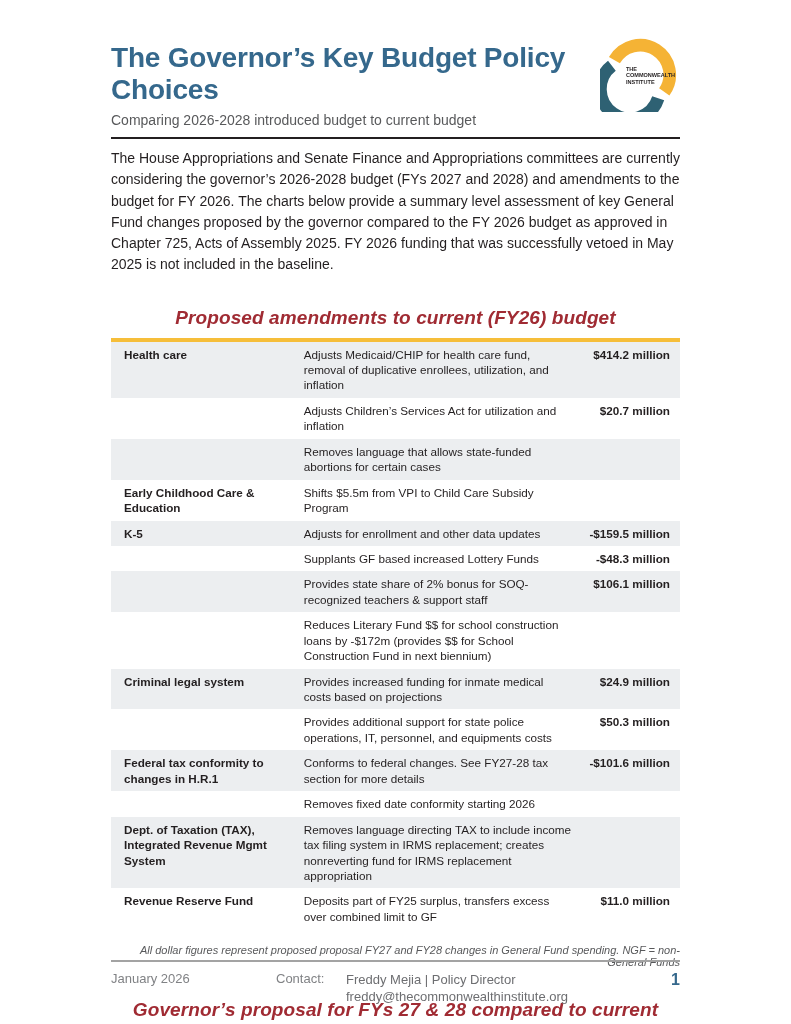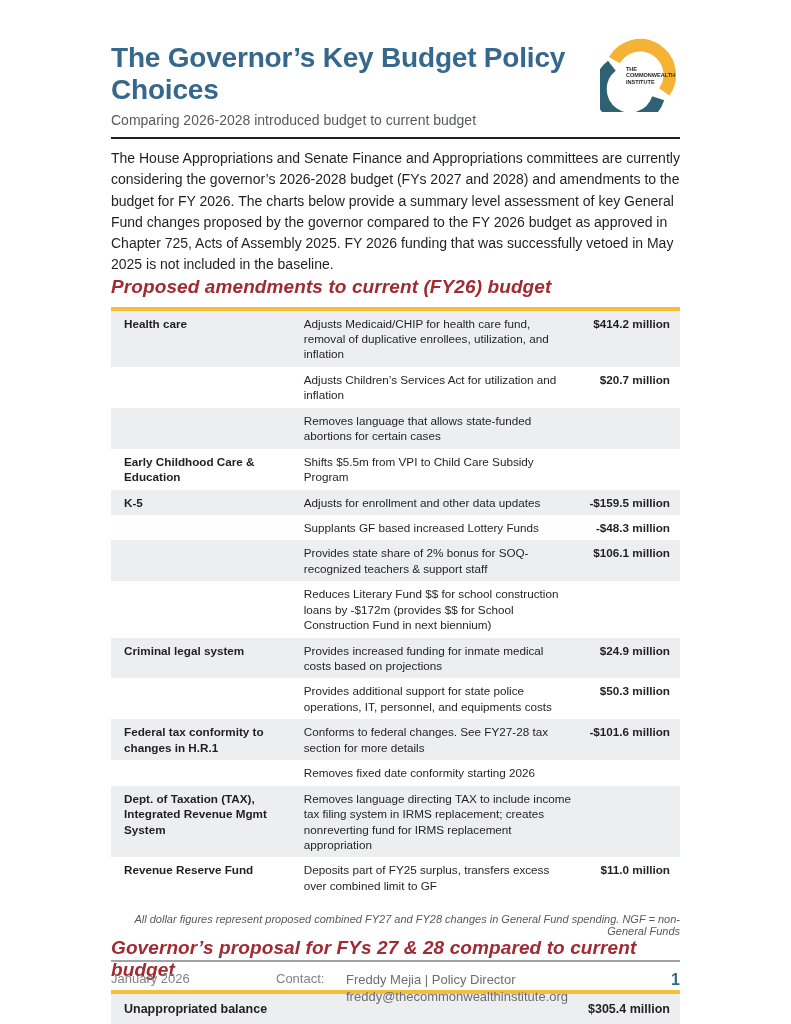--- a/index.html
+++ b/index.html
@@ -23,21 +23,21 @@
   }
   .content{padding:0 45px;}
   .header{display:flex;justify-content:space-between;align-items:flex-start;padding-top:42px;}
   .page-title{font-size:28px;font-weight:bold;color:var(--title_blue);letter-spacing:-0.2px;}
   .page-subtitle{font-size:14px;color:var(--muted_gray);margin-top:6px;}
   .logo{flex:0 0 auto;margin-top:-4px;}
   .header-rule{border:none;border-top:2.5px solid #231F20;margin-top:9px;}
   .intro{font-size:14px;line-height:1.52;margin-top:9px;color:var(--text_dark);}
   .section-heading{
     color:var(--heading_red);font-style:italic;font-weight:bold;
-    font-size:19px;margin-bottom:9px;letter-spacing:0.1px;
+    font-size:19px;margin-top:31px;margin-bottom:9px;letter-spacing:0.1px;text-align:center;
   }
   table{width:100%;border-collapse:collapse;border-top:4px solid var(--accent_gold);}
   .amend-table{font-size:11.7px;}
   .amend-table td{vertical-align:top;padding:5px 6px 5px 13px;line-height:1.32;}
   .amend-table td.cat{font-weight:bold;padding-right:10px;}
   .amend-table td.desc{padding-left:0;padding-right:4px;}
   .amend-table td.amt{font-weight:bold;text-align:right;white-space:nowrap;padding-right:10px;}
   .zebra-a{background:var(--row_gray);}
   .zebra-b{background:#ffffff;}
   .footnote{
@@ -177,21 +177,21 @@
   </tr>
 
   <tr class="zebra-b">
     <td class="cat">Revenue Reserve Fund</td>
     <td class="desc">Deposits part of FY25 surplus, transfers excess over combined limit to GF</td>
     <td class="amt">$11.0 million</td>
   </tr>
 </tbody>
     </table>
 
-    <p class="footnote">All dollar figures represent proposed combined FY27 and FY28 changes in General Fund spending.  NGF = non-General Funds</p>
+    <p class="footnote">All dollar figures represent proposed proposal FY27 and FY28 changes in General Fund spending.  NGF = non-General Funds</p>
 
     <h2 class="section-heading">Governor’s proposal for FYs 27 &amp; 28 compared to current budget</h2>
 
     <table class="kv-table">
       <colgroup>
           <col>
           <col style="width:160px">
         </colgroup>
       <tbody>
   <tr class="zebra-a">

